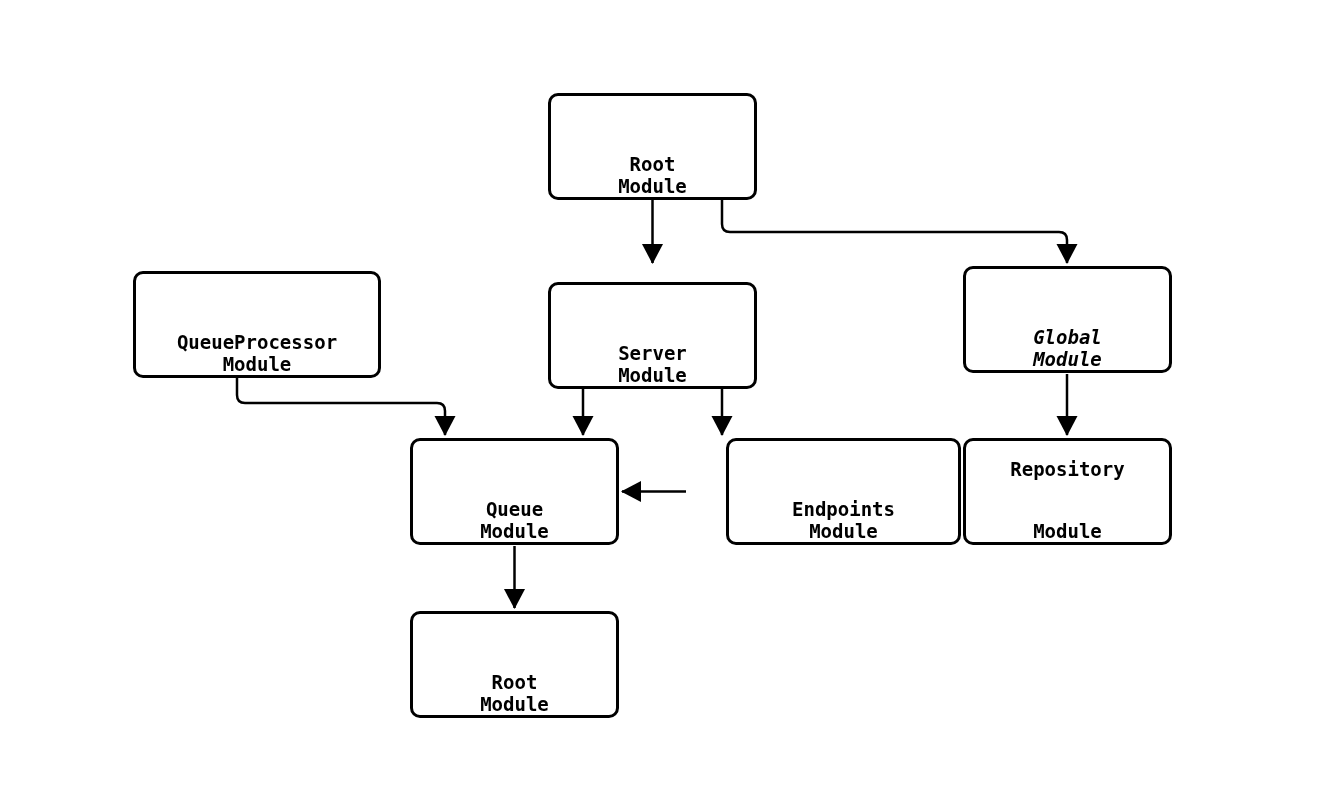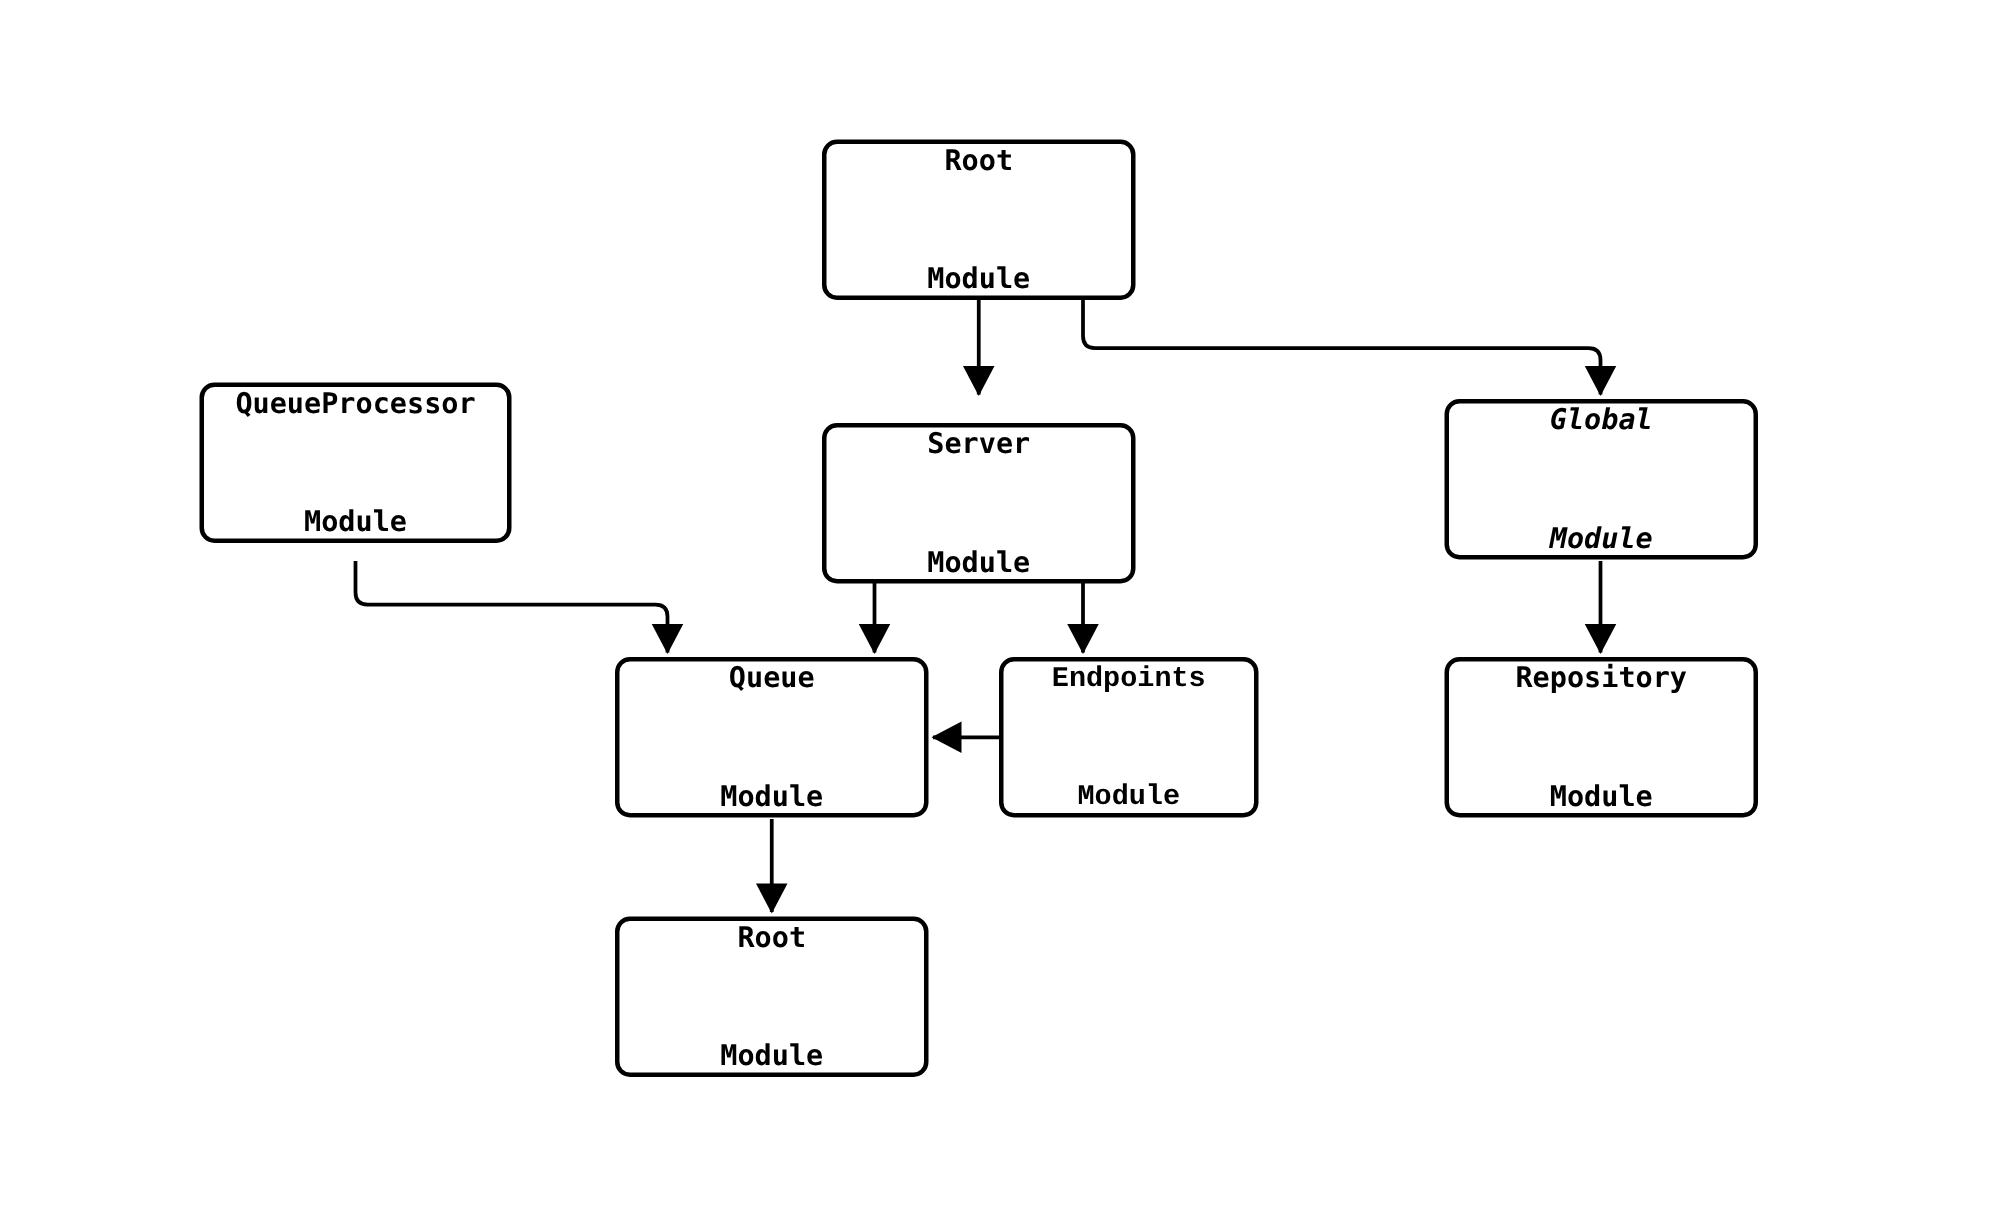--- a/index.html
+++ b/index.html
@@ -34,21 +34,21 @@
   }
   .node{
     position:absolute;
     box-sizing:border-box;
     border:3px solid var(--stroke);
     border-radius:10px;
     background:var(--fill);
     display:flex;
     flex-direction:column;
     align-items:center;
-    justify-content:space-between;
+    justify-content:flex-end;
     text-align:center;
     color:var(--text);
     font-weight:bold;
     font-size:19px;
     line-height:22px;
   }
   .node-line{white-space:pre;}
 </style>
 </head>
 <body>
@@ -66,37 +66,37 @@
       <path class="edge" d="M583,374 L583,435" marker-end="url(#arrowhead)"></path>
       <path class="edge" d="M722,374 L722,435" marker-end="url(#arrowhead)"></path>
       <path class="edge" d="M686,491.5 L622,491.5" marker-end="url(#arrowhead)"></path>
       <path class="edge" d="M1067,374 L1067,435" marker-end="url(#arrowhead)"></path>
       <path class="edge" d="M514.5,546 L514.5,608" marker-end="url(#arrowhead)"></path>
     </svg>
 <div class="node" style="left: 548px; top: 93px; width: 209px; height: 107px;">
       <div class="node-line">Root</div>
       <div class="node-line">Module</div>
     </div>
-    <div class="node" style="left: 133px; top: 255px; width: 208px; height: 107px;">
+    <div class="node" style="left: 133px; top: 271px; width: 248px; height: 107px;">
       <div class="node-line">QueueProcessor</div>
       <div class="node-line">Module</div>
     </div>
     <div class="node" style="left: 548px; top: 282px; width: 209px; height: 107px;">
       <div class="node-line">Server</div>
       <div class="node-line">Module</div>
     </div>
     <div class="node" style="left: 963px; top: 266px; width: 209px; height: 107px; font-style: italic;">
       <div class="node-line">Global</div>
       <div class="node-line">Module</div>
     </div>
     <div class="node" style="left: 410px; top: 438px; width: 209px; height: 107px;">
       <div class="node-line">Queue</div>
       <div class="node-line">Module</div>
     </div>
-    <div class="node" style="left: 666px; top: 438px; width: 173px; height: 107px; font-family: Liberation Mono, monospace;">
+    <div class="node" style="left: 726px; top: 438px; width: 235px; height: 107px;">
       <div class="node-line">Endpoints</div>
       <div class="node-line">Module</div>
     </div>
     <div class="node" style="left: 963px; top: 438px; width: 209px; height: 107px; gap: 40px;">
       <div class="node-line">Repository</div>
       <div class="node-line">Module</div>
     </div>
     <div class="node" style="left: 410px; top: 611px; width: 209px; height: 107px;">
       <div class="node-line">Root</div>
       <div class="node-line">Module</div>

